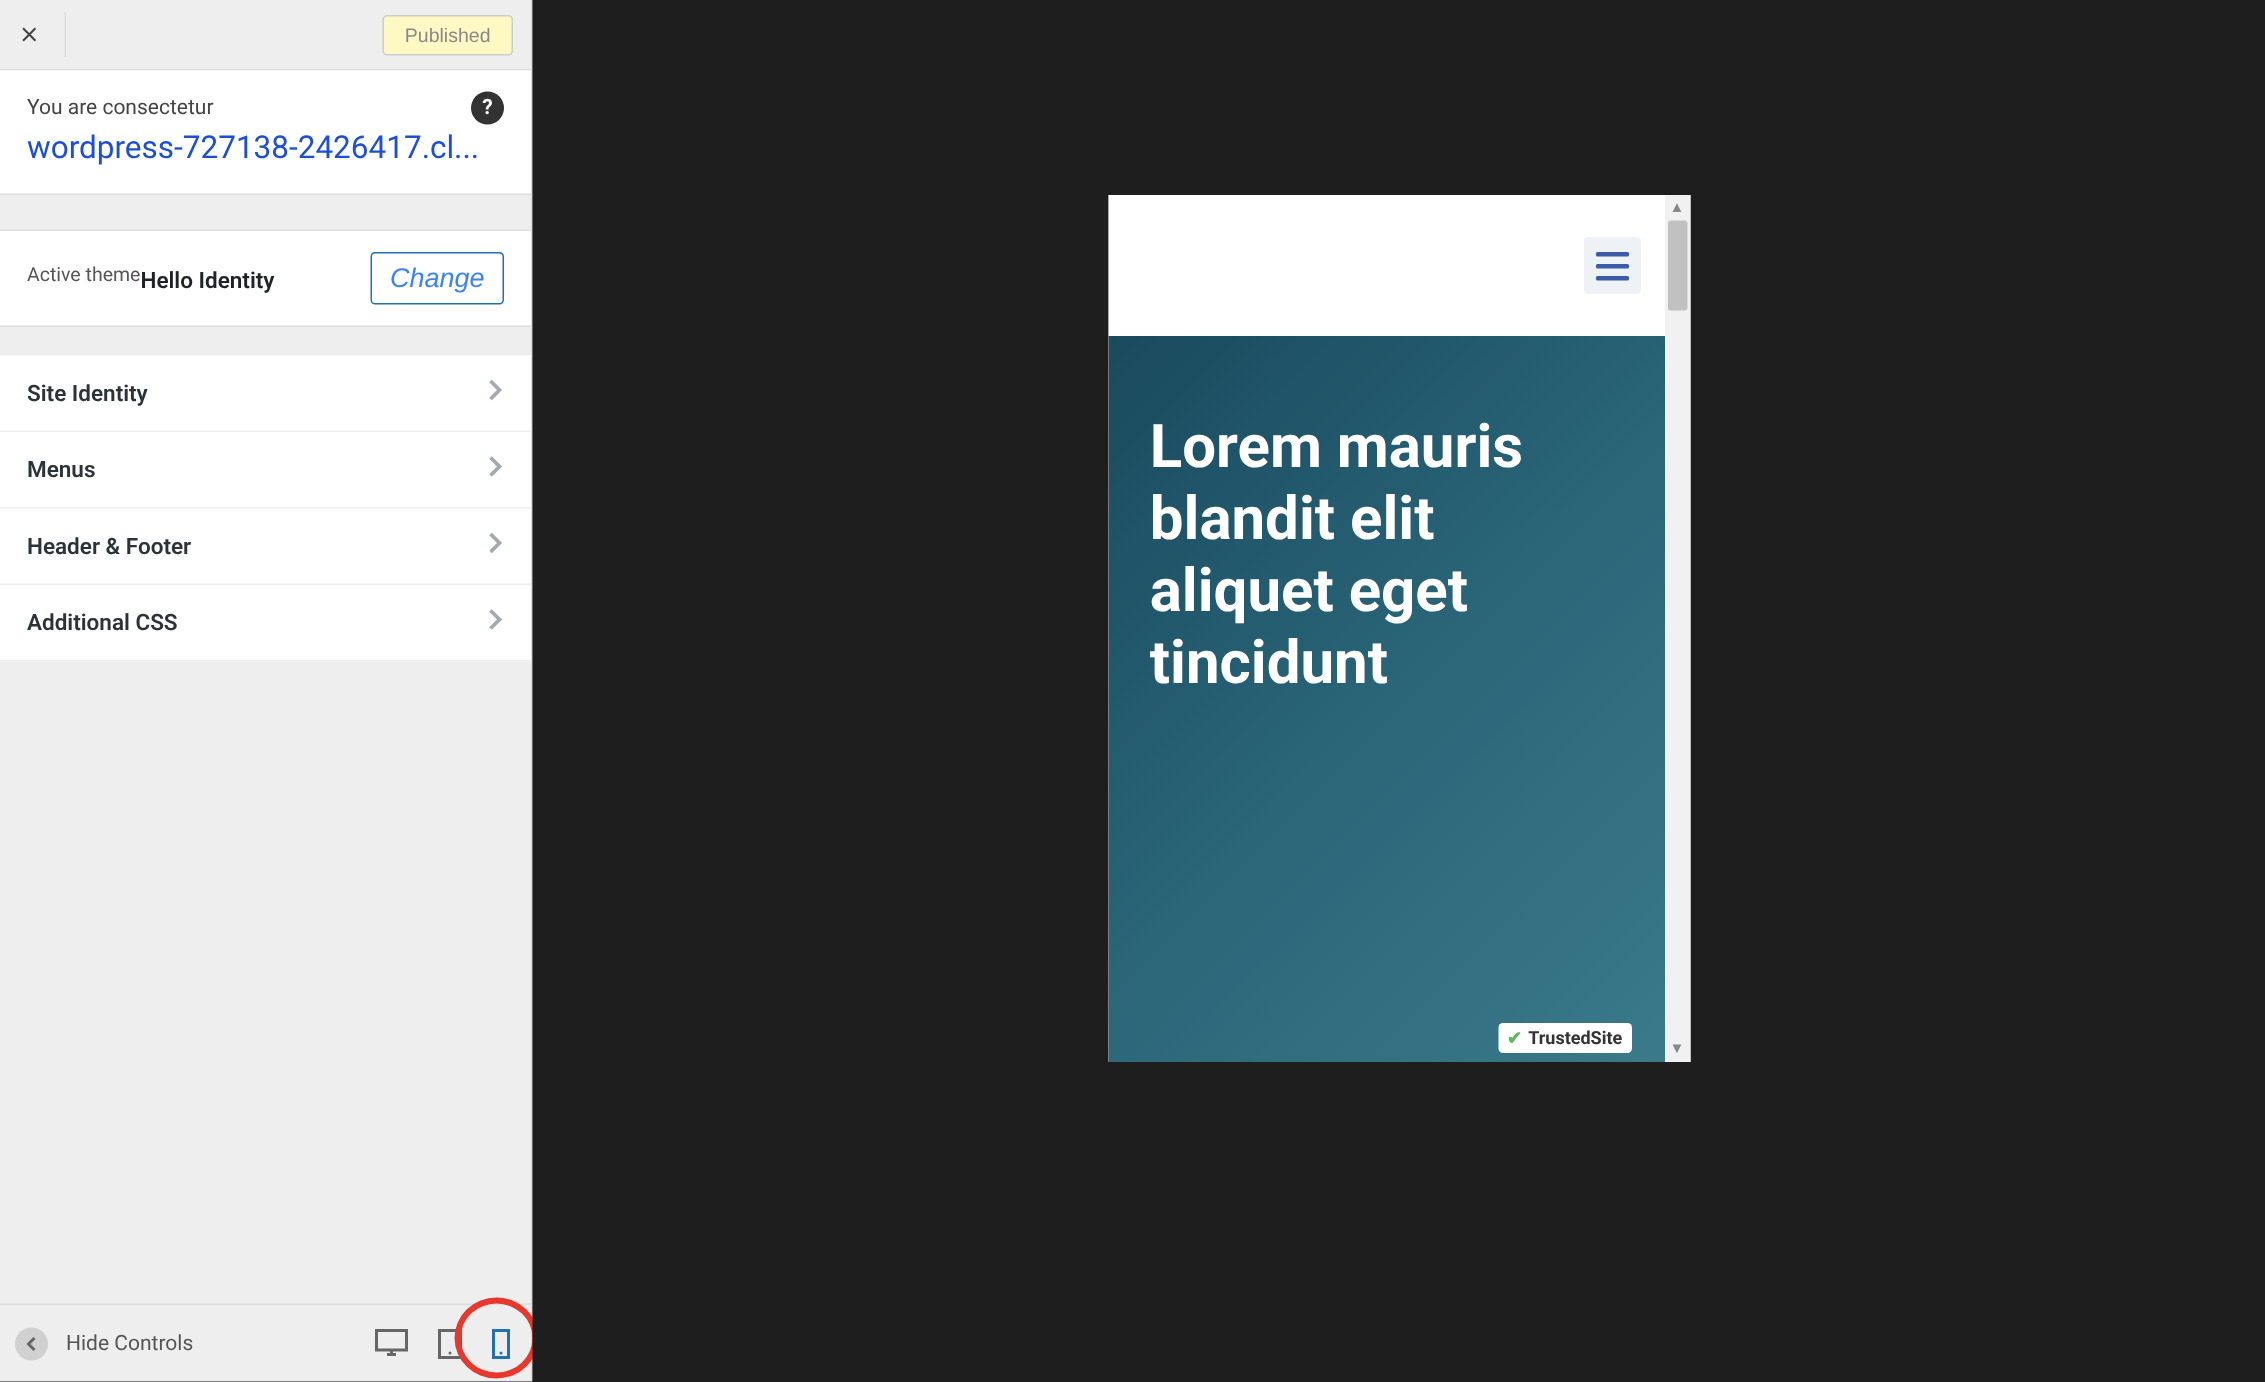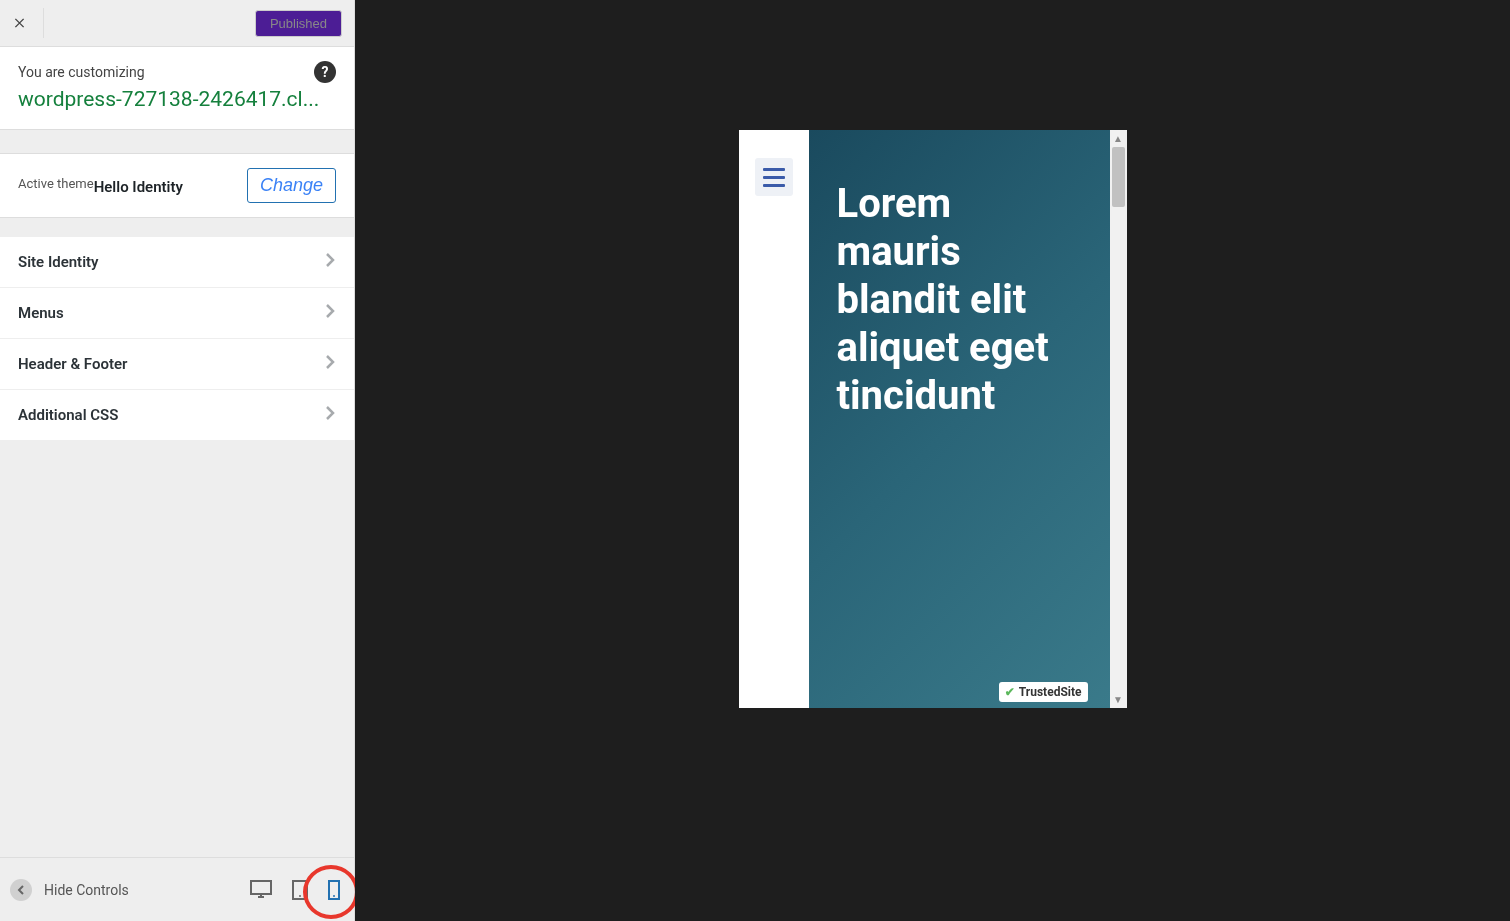--- a/index.html
+++ b/index.html
@@ -34,21 +34,21 @@
       align-items: center;
       justify-content: center;
       cursor: pointer;
       color: #444;
       border-right: 1px solid #ddd;
       padding-right: 18px;
       margin-left: 2px;
     }
     .publish-btn {
       border: 1px solid #ccc;
-      background: #4c1d95;
+      background: #fef9c3;
       color: #888;
       padding: 5px 14px;
       border-radius: 3px;
       font-size: 13px;
       cursor: default;
     }
     .customizing-panel {
       background: #fff;
       padding: 14px 18px 18px 18px;
       border-bottom: 1px solid #ddd;
@@ -70,21 +70,21 @@
       color: #fff;
       display: flex;
       align-items: center;
       justify-content: center;
       font-size: 14px;
       font-weight: bold;
       cursor: pointer;
     }
     .site-name {
       font-size: 21px;
-      color: #15803d;
+      color: #1d4ed8;
       margin-top: 4px;
       white-space: nowrap;
       overflow: hidden;
       text-overflow: ellipsis;
     }
     .theme-panel {
       background: #fff;
       padding: 14px 18px;
       display: flex;
       align-items: center;
@@ -131,21 +131,21 @@
       font-size: 15px;
       color: #2c3338;
       font-weight: 600;
       gap: 24px;
     }
     .chevron {
       color: #a7aaad;
     }
     .sidebar-footer {
       margin-top: auto;
-      height: 64px;
+      height: 52px;
       display: flex;
       align-items: center;
       justify-content: space-between;
       padding: 0 14px 0 10px;
       background: #eeeeee;
       border-top: 1px solid #ddd;
     }
     .hide-controls {
       display: flex;
       align-items: center;
@@ -192,21 +192,21 @@
       width: 388px;
       height: 578px;
       background: #fff;
       display: flex;
       position: relative;
     }
     .mobile-content {
       flex: 1;
       overflow: hidden;
       display: flex;
-      flex-direction: row;
+      flex-direction: column;
     }
     .mobile-header {
       height: 94px;
       background: #fff;
       display: flex;
       align-items: center;
       justify-content: flex-end;
       padding: 0 16px;
     }
     .hamburger {
@@ -309,21 +309,21 @@
     <div class="close-btn">
       <svg width="16" height="16" viewBox="0 0 16 16">
           <path d="M2 2 L14 14 M14 2 L2 14" stroke="#444" stroke-width="2"></path>
         </svg>
     </div>
     <button class="publish-btn">Published</button>
   </div>
 
   <div class="customizing-panel">
     <div class="customizing-row">
-      <span class="customizing-label">You are customizing</span>
+      <span class="customizing-label">You are consectetur</span>
       <div class="help-icon">?</div>
     </div>
     <div class="site-name">wordpress-727138-2426417.cl...</div>
   </div>
 
   <div class="theme-panel">
     <div class="theme-info">
       <span class="theme-label">Active theme</span>
       <span class="theme-name">Hello Identity</span>
     </div>

